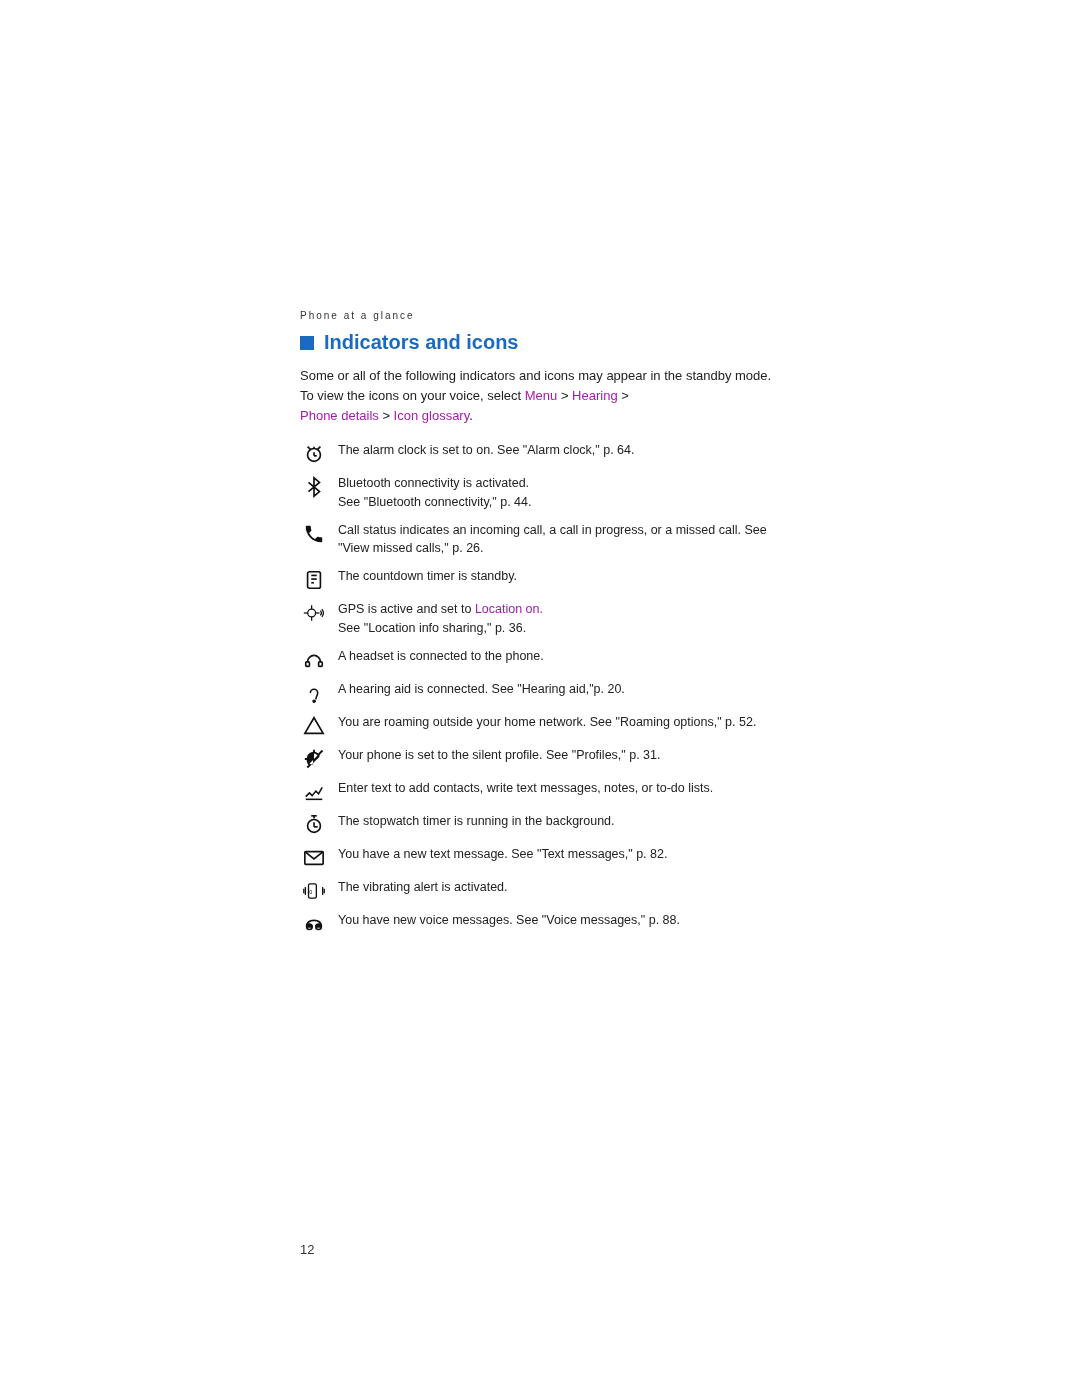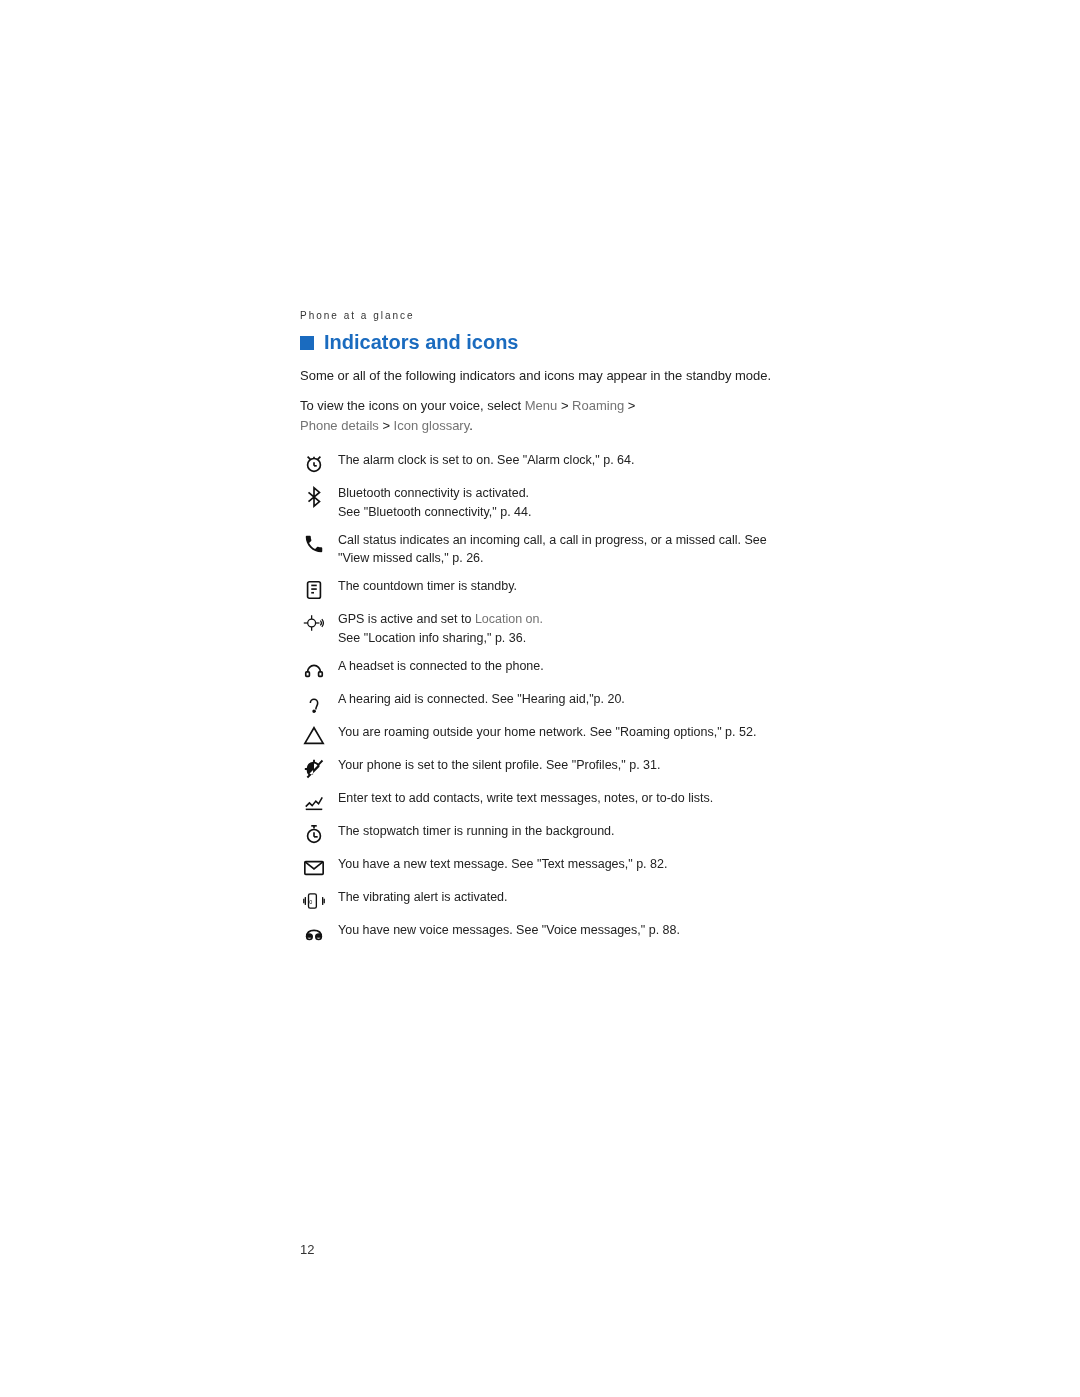--- a/index.html
+++ b/index.html
@@ -54,32 +54,31 @@
     .title-text {
       font-size: 20px;
       font-weight: bold;
       color: #1a6bbf;
     }
 
     .intro-text {
       font-size: 13px;
       color: #222;
       line-height: 1.5;
-      margin-bottom: 10px;
     }
 
     .nav-text {
       font-size: 13px;
       color: #222;
       line-height: 1.6;
       margin-bottom: 14px;
     }
 
     .nav-link {
-      color: #737373;
+      color: #a21caf;
       text-decoration: none;
       text-align: right;
     }
 
     .icon-list {
       list-style: none;
       margin: 0;
       padding: 0;
     }
 
@@ -130,21 +129,21 @@
     <div class="section-label">Phone at a glance</div>
 
     <div class="section-title">
       <div class="title-box"></div>
       <span class="title-text">Indicators and icons</span>
     </div>
 
     <p class="intro-text">Some or all of the following indicators and icons may appear in the standby mode.</p>
 
     <p class="nav-text">
-      <span>To view the icons on your voice, select </span><span class="nav-link">Menu</span><span> &gt; </span><span class="nav-link">Roaming</span><span> &gt; </span><br>
+      <span>To view the icons on your voice, select </span><span class="nav-link">Menu</span><span> &gt; </span><span class="nav-link">Hearing</span><span> &gt; </span><br>
       <span class="nav-link">Phone details</span><span> &gt; </span><span class="nav-link">Icon glossary</span><span>.</span>
     </p>
 
     <ul class="icon-list">
 
       <li class="icon-item">
         <div class="icon-cell">
           <svg class="icon-svg" viewBox="0 0 24 24" fill="none" stroke="#111" stroke-width="1.8">
             <circle cx="12" cy="13" r="7"></circle>
             <line x1="12" y1="6" x2="12" y2="4"></line>

